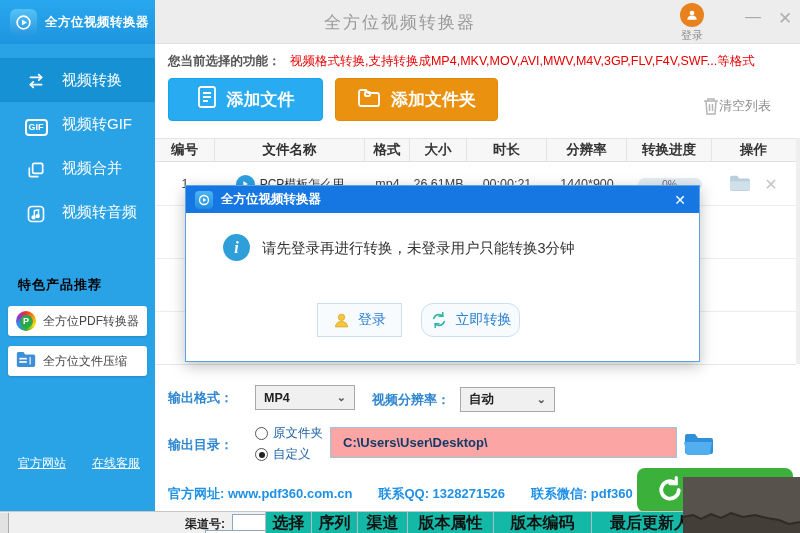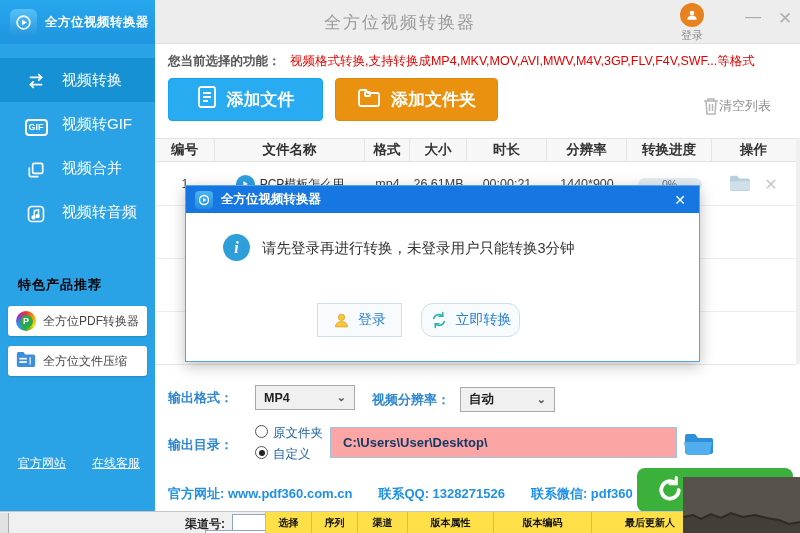--- a/index.html
+++ b/index.html
@@ -52,21 +52,21 @@
   .file-name { font-size:12px; color:#333; white-space:nowrap; overflow:hidden; }
   .play-dot { width:19px; height:19px; border-radius:50%; background:#2d9fe0; flex:none; display:flex; align-items:center; justify-content:center; }
   .progress-track { width:64px; height:13px; background:#e3ecf2; border-radius:7px; position:relative; text-align:center; font-size:10.5px; color:#667; line-height:13px; }
   .rowline { position:absolute; left:0; width:641px; border-top:1px solid #ededed; }
   .tbl-bottom { position:absolute; left:0; top:320px; width:641px; border-top:1px solid #e6e6e6; }
   .vscroll { position:absolute; left:641px; top:94px; width:4px; height:226px; background:#efefef; }
 
   .out-label { position:absolute; color:#2e86d0; font-size:13px; font-weight:700; }
   .fake-select { position:absolute; height:25px; background:#f0f0f0; border:1px solid #a9a9a9; display:flex; align-items:center; justify-content:space-between; padding:0 8px; font-size:12.5px; color:#222; font-weight:700; cursor:pointer; }
   .chev { color:#555; font-size:11px; }
-  .radio-row { position:absolute; display:flex; align-items:flex-start; gap:5px; font-size:12.5px; color:#1f63a8; cursor:pointer; }
+  .radio-row { position:absolute; display:flex; align-items:center; gap:5px; font-size:12.5px; color:#1f63a8; cursor:pointer; }
   .radio { width:13px; height:13px; border-radius:50%; border:1px solid #555; background:#fff; position:relative; flex:none; }
   .radio.checked:after { content:""; position:absolute; left:2.5px; top:2.5px; width:6px; height:6px; border-radius:50%; background:#222; }
   .dir-input { position:absolute; left:175px; top:383px; width:347px; height:31px; background:#fca5a5; border:1px solid #9fc4e2; display:flex; align-items:center; padding-left:12px; font-size:13px; font-weight:700; color:#123a66; }
   .browse-btn { position:absolute; left:527px; top:384px; width:32px; height:28px; cursor:pointer; }
   .contact-row { position:absolute; left:13px; top:441px; display:flex; gap:26px; font-size:13px; font-weight:700; color:#1e90e8; }
   .btn-convert { position:absolute; left:482px; top:424px; width:156px; height:44px; background:#3bb03b; border-radius:8px; display:flex; align-items:center; padding-left:18px; cursor:pointer; }
 
   
   .dialog { position:absolute; left:185px; top:185px; width:515px; height:177px; background:#fff; border:1px solid #5aa3e8; box-shadow:0 4px 14px rgba(0,0,0,.25); z-index:50; }
   .dlg-title { position:absolute; left:0; top:0; right:0; height:27px; background:#1677e3; display:flex; align-items:center; padding:0 9px; gap:8px; }
@@ -79,21 +79,21 @@
   .dlg-login { left:131px; width:85px; }
   .dlg-convert { left:235px; width:99px;border-radius:12px; }
 
   
   .bgwin { position:absolute; left:0; top:511px; width:800px; height:22px; background:#f0f0f0; border-top:1px solid #c6c6c6; z-index:5; }
   .bg-scroll { position:absolute; left:0; top:1px; width:9px; height:21px; background:#e2e2e2; border-right:1px solid #aaa; }
   .bg-channel { position:absolute; left:185px; top:4px; font-size:12px; font-weight:700; color:#222; }
   .bg-input { position:absolute; left:232px; top:2px; width:118px; height:17px; background:#fff; border:1px solid #8fa8bf; }
   .bg-input2 { position:absolute; left:205px; top:18px; width:265px; height:4px; background:#fff; border:1px solid #8fa8bf; border-bottom:none; }
   .bg-headers { position:absolute; left:265px; top:0; height:22px; display:flex; }
-  .bg-th { height:22px; display:flex; align-items:center; justify-content:center; font-size:10px; font-weight:700; color:#111; border-left:1px solid #b2bcc4; background:#fde047; }
+  .bg-th { height:22px; display:flex; align-items:center; justify-content:center; font-size:16px; font-weight:700; color:#111; border-left:1px solid #b2bcc4; background:#14b8a6; }
   .bg-th:last-child { border-right:1px solid #b2bcc4; }
   .w0{width:46px}.w1{width:46px}.w2{width:50px}.w3{width:86px}.w4{width:98px}.w5{width:118px}
 
   
   .dark-patch { position:absolute; left:683px; top:477px; width:117px; height:56px; background:#57534c; z-index:100; }
 </style>
 </head>
 <body>
 
 <div class="win">

